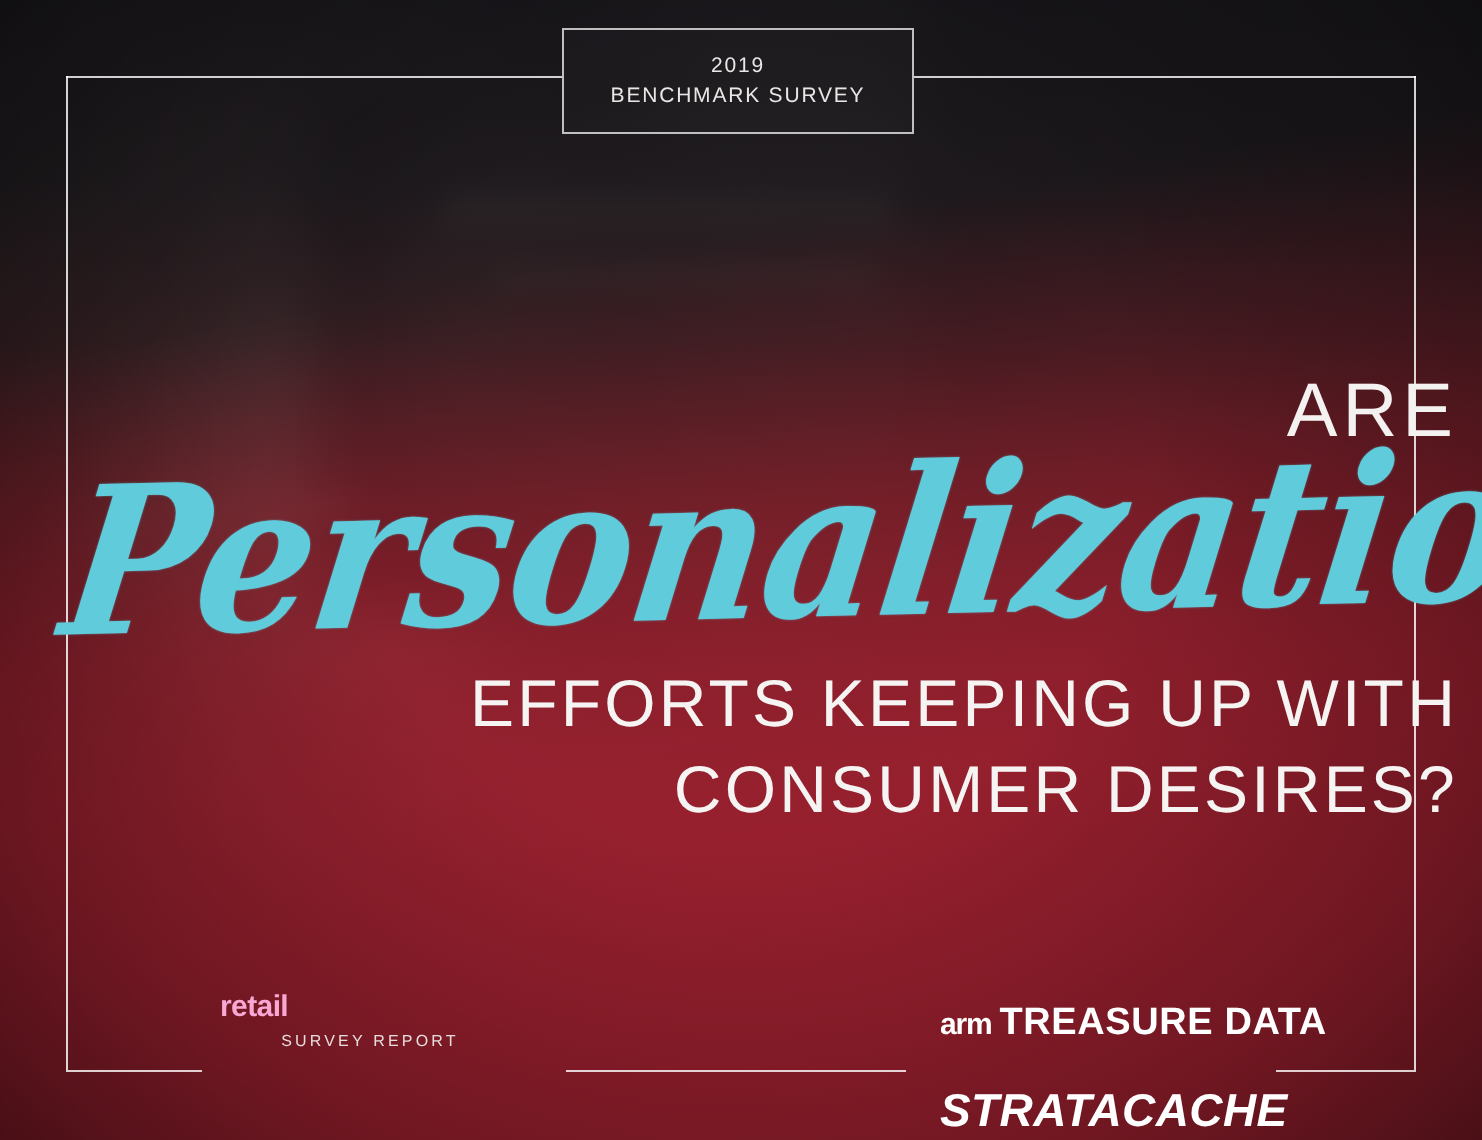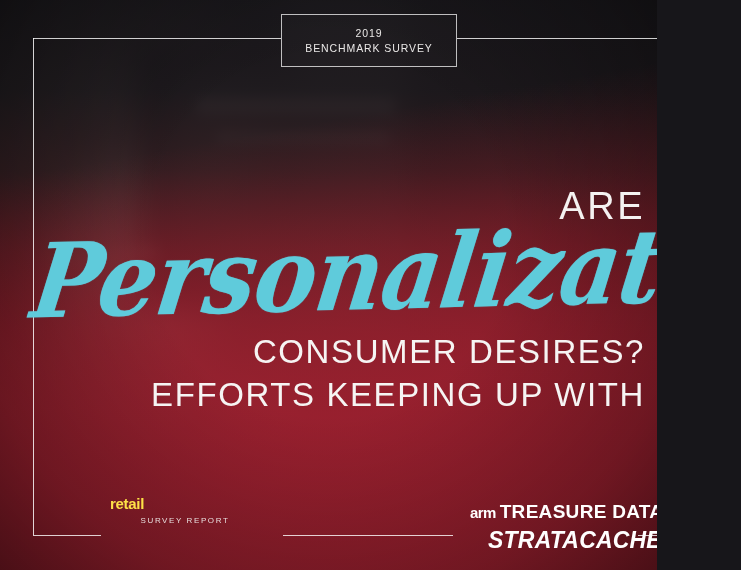--- a/index.html
+++ b/index.html
@@ -1,19 +1,19 @@
 <!DOCTYPE html>
 <html><head>
 <meta charset="utf-8">
 <style>
   * { margin:0; padding:0; box-sizing:border-box; }
   html,body { width:741px; height:570px; overflow:hidden; background:#17161a; }
   body { font-family:"Liberation Sans", sans-serif; }
 
-  .cover { position:relative; width:657px; height:570px; overflow:hidden; }
+  .cover { position:relative; width:741px; height:570px; overflow:hidden; }
 
   
   .photo { position:absolute; inset:0; background:#2b2b2e; }
   .photo .b1 { position:absolute; left:-4%; top:-6%; width:46%; height:62%;
       background:radial-gradient(ellipse at 45% 40%, #7d6e68 0%, #4a423f 38%, #262426 72%, #1d1c1f 100%);
       filter:blur(16px); opacity:.95; transform:rotate(-8deg); }
   .photo .b2 { position:absolute; left:4%; top:24%; width:34%; height:54%;
       background:radial-gradient(ellipse at 50% 45%, #cfc9c2 0%, #9a938c 42%, #4e4845 75%, #2a2728 100%);
       filter:blur(18px); opacity:.85; transform:rotate(12deg); }
   .photo .b3 { position:absolute; left:21%; top:8%; width:26%; height:46%;
@@ -99,21 +99,21 @@
       font-weight:700; font-size:92px; letter-spacing:-1px; color:#5fcbdb;
       line-height:104px; display:inline-block;
       transform:skewX(-9deg) rotate(-1.4deg) scaleY(1.12);
       text-shadow:0 0 1px rgba(95,203,219,.6); }
   .h-sub { margin-top:6px; }
   .h-sub div { color:#f6f4f3; font-size:33px; font-weight:300; letter-spacing:1.6px;
       line-height:43px; }
 
   
   .rtp { position:absolute; left:103px; top:496px; width:180px; }
-  .rtp-retail { color:#fde047; font-size:15px; font-weight:700; letter-spacing:-.3px;
+  .rtp-retail { color:#f9a8d4; font-size:15px; font-weight:700; letter-spacing:-.3px;
       line-height:15px; margin-left:7px; }
   .rtp-main { position:relative; color:#ffffff; font-size:29px; font-weight:700;
       letter-spacing:-1.1px; line-height:30px; margin-top:-2px; white-space:nowrap; }
   .rtp-main .cartwrap { position:relative; display:inline-block; width:23px; height:23px;
       vertical-align:-4px; margin:0 0px; }
   .rtp-main .cart-circle { position:absolute; inset:0; border-radius:50%;
       background:#ffffff; }
   .rtp-main .cart-glyph { position:absolute; left:0; top:0; width:23px; height:23px;
       display:flex; align-items:center; justify-content:center;
       font-size:13px; color:#8d1c2b; line-height:1; }
@@ -124,22 +124,22 @@
       margin-top:5px; text-align:center; padding-right:16px; }
 
   
   .sponsors { position:absolute; left:470px; top:495px; width:210px; }
   .sp-label { color:#e6d7d9; font-size:7.5px; font-weight:400; letter-spacing:1.5px;
       line-height:10px; }
   .sp-arm { margin-top:6px; white-space:nowrap; line-height:22px; }
   .sp-arm .arm { color:#ffffff; font-size:15px; font-weight:700; letter-spacing:-.6px; }
   .sp-arm .td { color:#ffffff; font-size:19px; font-weight:700; letter-spacing:.3px;
       margin-left:4px; }
-  .sp-strata { margin-top:3px; color:#ffffff; font-size:23px; font-weight:700;
-      font-style:italic; letter-spacing:.2px; line-height:26px; white-space:nowrap;text-align:center; }
+  .sp-strata { margin-top:18px; color:#ffffff; font-size:23px; font-weight:700;
+      font-style:italic; letter-spacing:.2px; line-height:26px; white-space:nowrap; }
 </style>
 </head>
 <body>
 
 <div class="cover">
 
   <div class="photo">
     <div class="b1"></div>
       <div class="b2"></div>
       <div class="b3"></div>
@@ -169,22 +169,22 @@
     <div class="line">2019</div>
     <div class="line">BENCHMARK SURVEY</div>
   </div>
 
   <div class="headline">
     <div class="h-are">ARE</div>
     <div class="h-script">
       <span class="txt">Personalization</span>
     </div>
     <div class="h-sub">
+      <div>EFFORTS KEEPING UP WITH</div>
       <div>CONSUMER DESIRES?</div>
-      <div>EFFORTS KEEPING UP WITH</div>
     </div>
   </div>
 
   <div class="rtp">
     <div class="rtp-retail">retail</div>
     <div class="rtp-survey">SURVEY REPORT</div>
   </div>
 
   <div class="sponsors">
     <div class="sp-arm">

